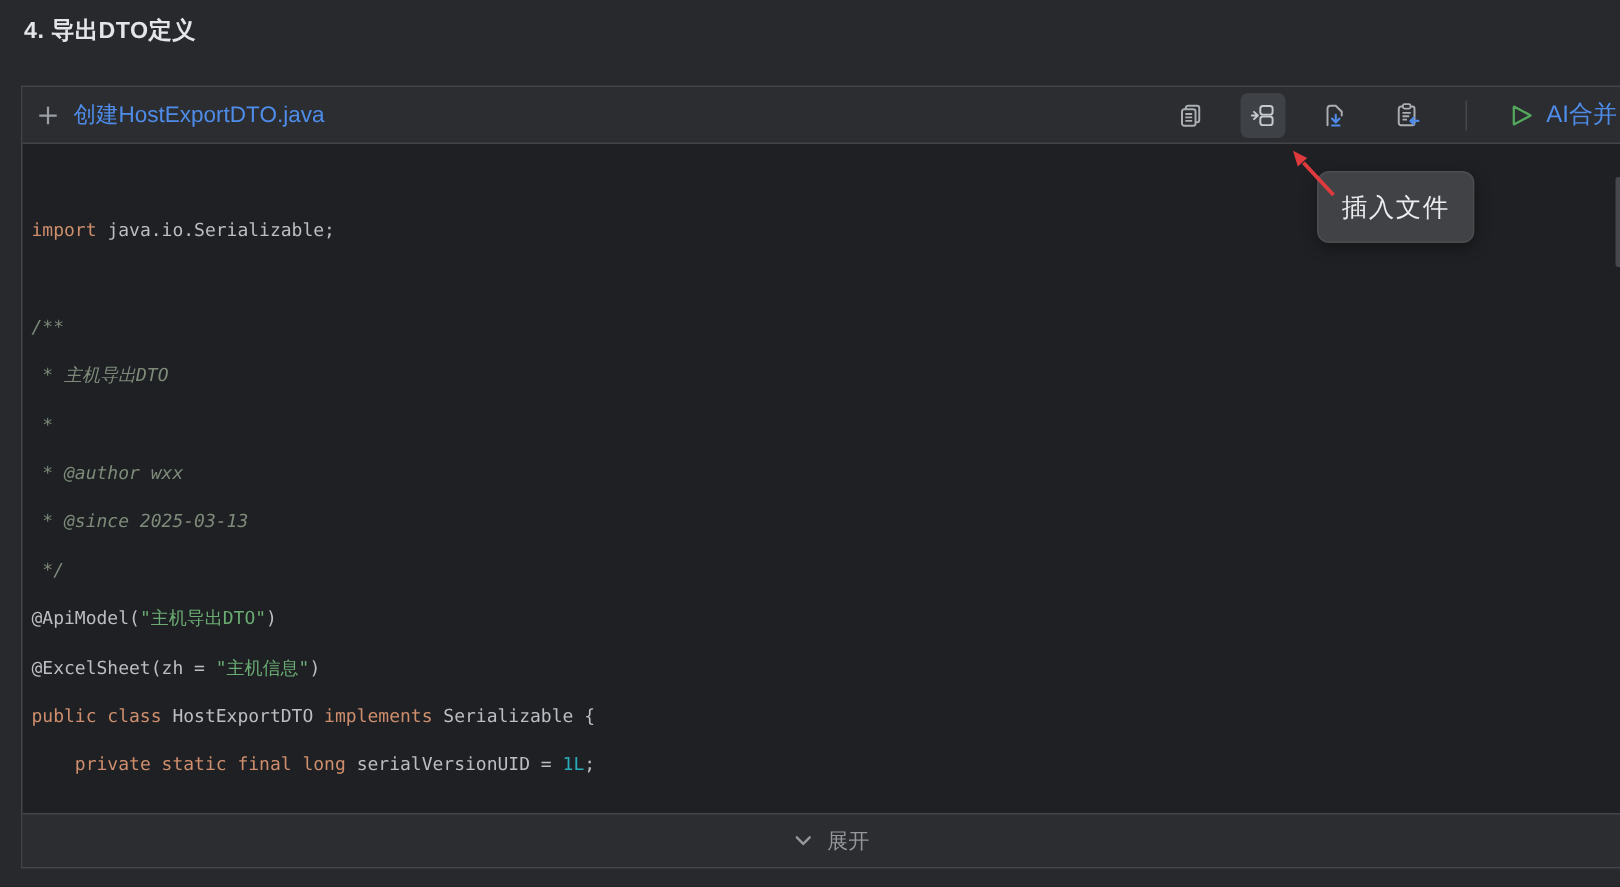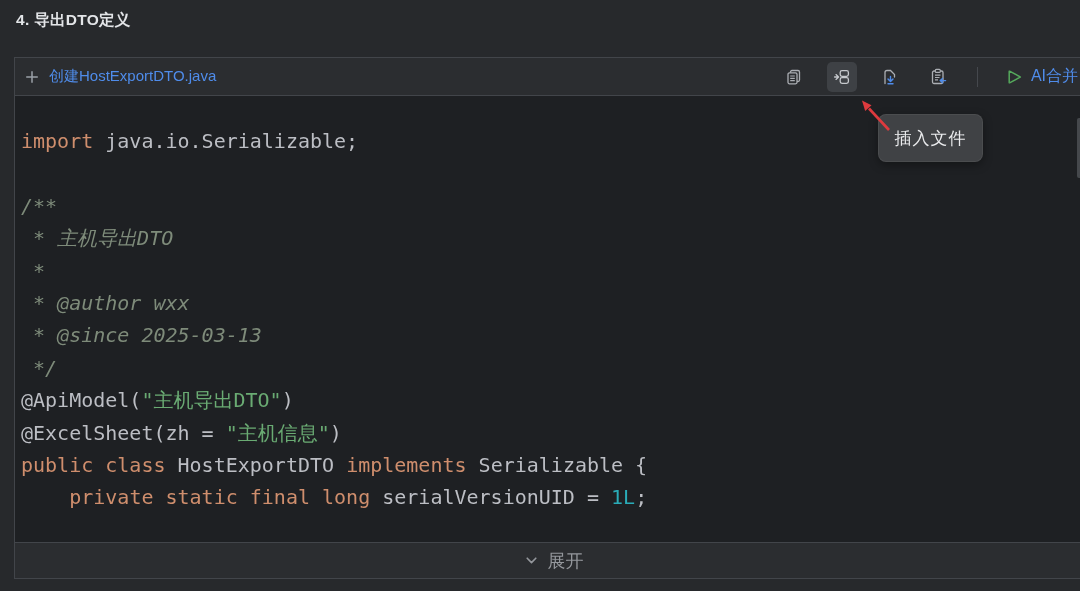--- a/index.html
+++ b/index.html
@@ -65,24 +65,25 @@
   .run-label { font-size: 16px; color: var(--accent-blue, #4f8cea); }
 
   .code-area {
     flex: 1 1 auto;
     position: relative;
     overflow: hidden;
     padding: 29px 20px 0 6px;
   }
   .code-lines {
     font-family: "DejaVu Sans Mono", "Liberation Mono", monospace;
-    font-size: 20px;
+    font-size: 12px;
     line-height: 32.4px;
     white-space: pre;
     color: var(--plain, #bcbec4);
+    margin-top: 12px;
   }
   .tok-kw { color: var(--keyword, #cf8e6d); }
   .tok-pl { color: var(--plain, #bcbec4); }
   .tok-cm { color: var(--comment, #7e8b7a); font-style: italic; }
   .tok-str { color: var(--string, #6aab73); }
   .tok-num { color: var(--number, #2aacb8); text-align: right; }
 
   .scrollbar-thumb {
     position: absolute;
     right: 3px; top: 22px;
@@ -96,21 +97,21 @@
     height: 36px;
     background: #2b2d30;
     border-top: 1px solid #42454a;
     display: flex;
     align-items: center;
     justify-content: center;
     gap: 9px;
     color: #94979c;
     cursor: pointer;
   }
-  .expand-label { font-size: 18px; color: #94979c; }
+  .expand-label { font-size: 14px; color: #94979c; }
 
   .tooltip {
     position: absolute;
     left: 878px; top: 114px;
     width: 105px; height: 48px;
     background: #404245;
     border: 1px solid rgba(255,255,255,0.06);
     border-radius: 8px;
     box-shadow: 0 3px 10px rgba(0,0,0,0.35);
     display: flex; align-items: center; justify-content: center;

